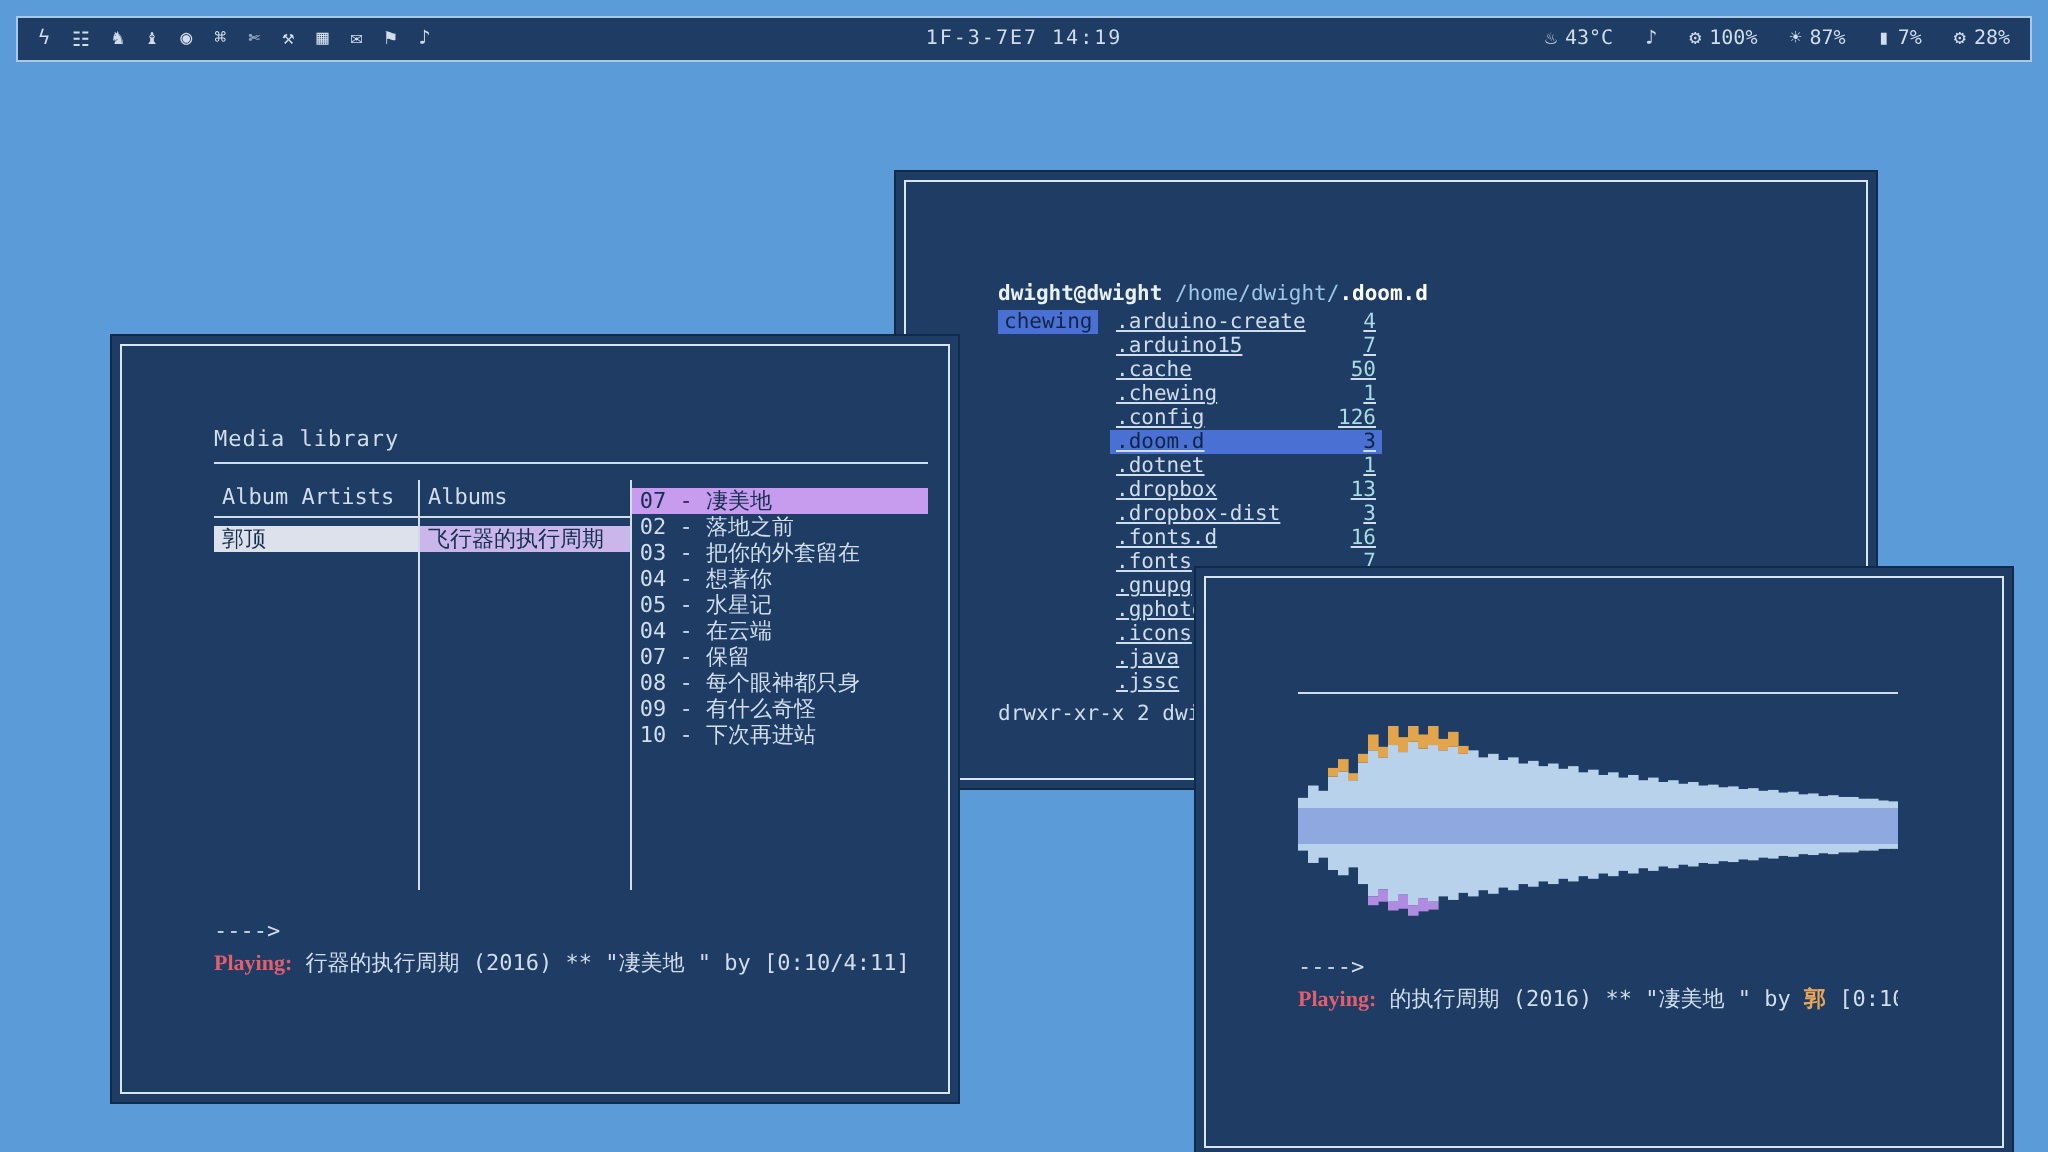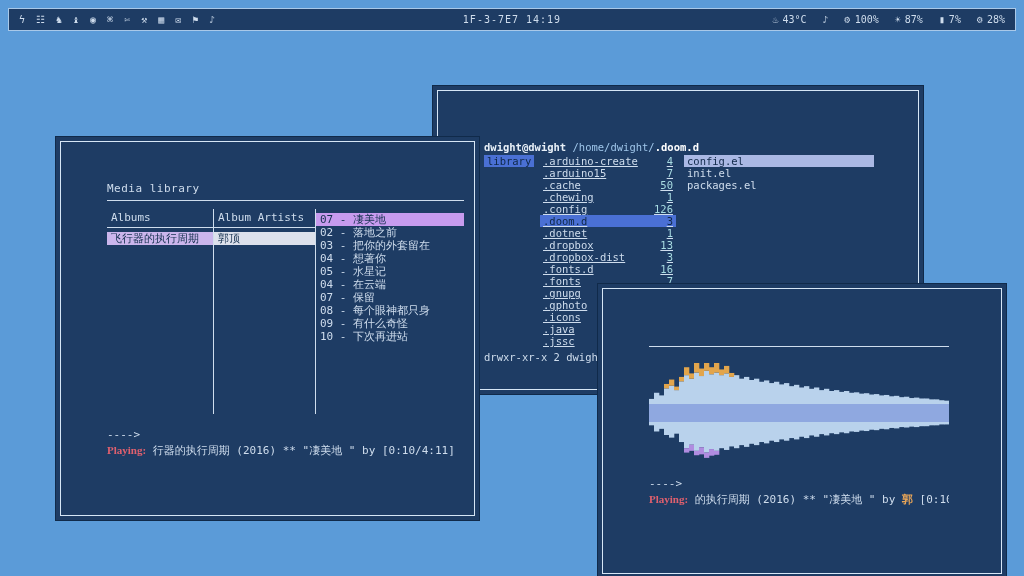--- a/index.html
+++ b/index.html
@@ -24,22 +24,22 @@
   .status-group { display:flex; gap:4px; align-items:center; }
 
   
   .window {
     position:absolute; background:#1e3c64; border:1px solid #102a4a; padding:4px;
   }
   .winframe {
     width:100%; height:100%; border:1px solid #d6e6f6; position:relative; overflow:hidden;
     color:#cfdded;
   }
-  #win-media { left:55px;  top:136px; width:425px; height:385px; z-index:3; }
-  #win-fm    { left:432px; top:85px;  width:492px; height:310px; z-index:1; }
+  #win-media { left:55px;  top:167px; width:425px; height:385px; z-index:3; }
+  #win-fm    { left:447px; top:85px;  width:492px; height:310px; z-index:1; }
   #win-viz   { left:597px; top:283px; width:410px; height:296px; z-index:2; }
 
   
   .media-body { position:absolute; inset:0; padding:40px 10px 0 46px; font-size:11px; }
   .panel-title { font-size:11px; letter-spacing:0.5px; }
   .title-rule { border-bottom:1px solid #cfdded; margin-top:5px; }
   .media-table { display:flex; margin-top:8px; height:205px; }
   .col { display:flex; flex-direction:column; }
   .col + .col { border-left:1px solid #cfdded; }
   .col-artists { width:104px; }
@@ -128,21 +128,21 @@
 
 <div class="window" id="win-fm">
   <div class="winframe">
     <div class="fm-body">
       <div class="fm-header">
         <span class="fm-user">dwight@dwight</span>
         <span> </span>
         <span class="fm-path">/home/dwight/</span><span class="fm-dir">.doom.d</span>
       </div>
       <div class="fm-cols">
-        <div class="fm-parent" id="fm-parent"><span class="fm-parent-item">library</span></div>
+        <div class="fm-parent" id="fm-parent"><span class="fm-parent-item">chewing</span></div>
         <div class="fm-main" id="fm-main">
             <div class="fm-row">
               <span class="fm-name">.arduino-create</span>
               <span class="fm-count">4</span>
             </div>
             <div class="fm-row">
               <span class="fm-name">.arduino15</span>
               <span class="fm-count">7</span>
             </div>
             <div class="fm-row">
@@ -194,48 +194,43 @@
               <span class="fm-count"></span>
             </div>
             <div class="fm-row">
               <span class="fm-name">.java</span>
               <span class="fm-count"></span>
             </div>
             <div class="fm-row">
               <span class="fm-name">.jssc</span>
               <span class="fm-count"></span>
             </div>
-          </div>
-        <div class="fm-preview" id="fm-preview">
-            <div class="fm-prev-row sel">config.el</div>
-            <div class="fm-prev-row">init.el</div>
-            <div class="fm-prev-row">packages.el</div>
           </div>
       </div>
       <div class="fm-status">drwxr-xr-x 2 dwight</div>
     </div>
   </div>
 </div>
 
 <div class="window" id="win-media">
   <div class="winframe">
     <div class="media-body">
       <div class="panel-title">Media library</div>
       <div class="title-rule"></div>
       <div class="media-table">
+        <div class="col col-artists">
+          <div class="col-head">Album Artists</div>
+          <div class="col-list" id="artist-list">
+              <div class="row sel-artist">郭顶</div>
+            </div>
+        </div>
         <div class="col col-albums">
           <div class="col-head">Albums</div>
           <div class="col-list" id="album-list">
               <div class="row sel-album">飞行器的执行周期</div>
-            </div>
-        </div>
-        <div class="col col-artists">
-          <div class="col-head">Album Artists</div>
-          <div class="col-list" id="artist-list">
-              <div class="row sel-artist">郭顶</div>
             </div>
         </div>
         <div class="col col-songs">
           <div class="col-list" id="song-list">
               <div class="row sel-song">07 - 凄美地</div>
               <div class="row">02 - 落地之前</div>
               <div class="row">03 - 把你的外套留在</div>
               <div class="row">04 - 想著你</div>
               <div class="row">05 - 水星记</div>
               <div class="row">04 - 在云端</div>

